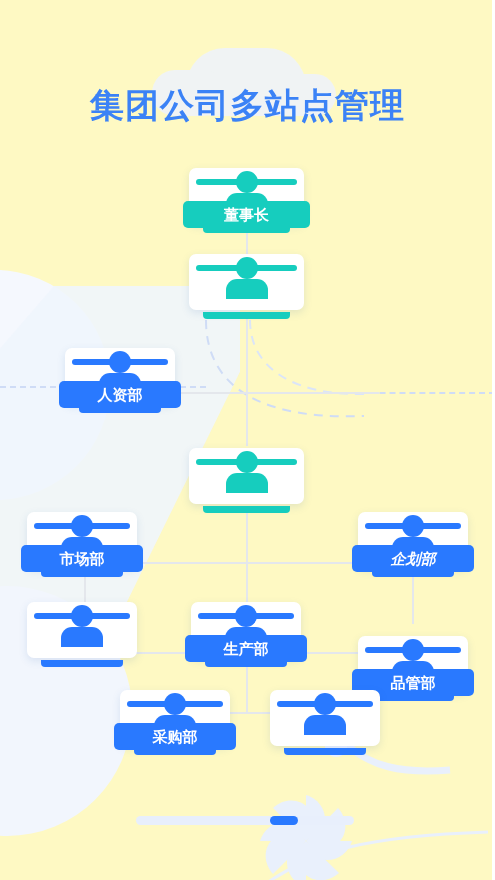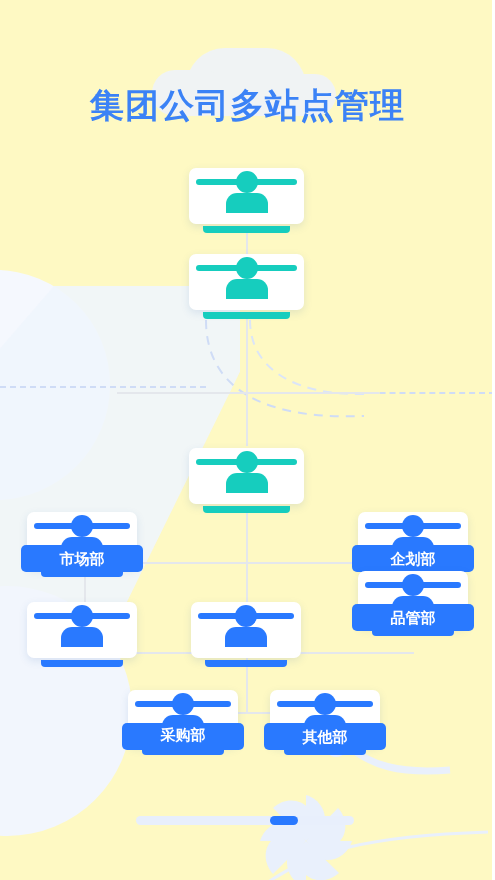--- a/index.html
+++ b/index.html
@@ -295,33 +295,43 @@
   <div class="conn v" style="left:246px; top:652px; height:60px;"></div>
   <div class="conn h" style="left:175px; top:712px; width:150px;"></div>
   <div class="conn v" style="left:175px; top:712px; height:28px;"></div>
   <div class="conn v" style="left:325px; top:712px; height:28px;"></div>
 
   <div class="node" style="left:189px; top:168px; width:115px;">
     <div class="card">
       <div class="rail" style="background:#16cdbe"></div>
       <div class="head" style="background:#16cdbe"></div>
       <div class="body" style="background:#16cdbe"></div>
+      <div class="label" style="background:#16cdbe">董事长</div>
     </div>
     <div class="foot" style="background:#16cdbe"></div>
   </div>
 
   <div class="node" style="left:189px; top:254px; width:115px;">
     <div class="card">
       <div class="rail" style="background:#16cdbe"></div>
       <div class="head" style="background:#16cdbe"></div>
       <div class="body" style="background:#16cdbe"></div>
     </div>
     <div class="foot" style="background:#16cdbe"></div>
   </div>
 
+  <div class="node" style="left:65px; top:348px; width:110px;">
+    <div class="card">
+      <div class="rail" style="background:#2979ff"></div>
+      <div class="head" style="background:#2979ff"></div>
+      <div class="body" style="background:#2979ff"></div>
+      <div class="label" style="background:#2979ff">人资部</div>
+    </div>
+    <div class="foot" style="background:#2979ff"></div>
+  </div>
 
 
   <div class="node" style="left:189px; top:448px; width:115px;">
     <div class="card">
       <div class="rail" style="background:#16cdbe"></div>
       <div class="head" style="background:#16cdbe"></div>
       <div class="body" style="background:#16cdbe"></div>
     </div>
     <div class="foot" style="background:#16cdbe"></div>
   </div>
@@ -329,21 +339,21 @@
   <div class="node" style="left:27px; top:512px; width:110px;">
     <div class="card">
       <div class="rail" style="background:#2979ff"></div>
       <div class="head" style="background:#2979ff"></div>
       <div class="body" style="background:#2979ff"></div>
       <div class="label" style="background:#2979ff">市场部</div>
     </div>
     <div class="foot" style="background:#2979ff"></div>
   </div>
 
-  <div class="node" style="left:358px; top:512px; width:110px;">
+  <div class="node" style="left:358px; top:512px; width:110px;font-style:italic;">
     <div class="card">
       <div class="rail" style="background:#2979ff"></div>
       <div class="head" style="background:#2979ff"></div>
       <div class="body" style="background:#2979ff"></div>
       <div class="label" style="background:#2979ff">企划部</div>
     </div>
     <div class="foot" style="background:#2979ff"></div>
   </div>
 
   <div class="node" style="left:27px; top:602px; width:110px;">
@@ -353,50 +363,50 @@
       <div class="body" style="background:#2979ff"></div>
     </div>
     <div class="foot" style="background:#2979ff"></div>
   </div>
 
   <div class="node" style="left:191px; top:602px; width:110px;">
     <div class="card">
       <div class="rail" style="background:#2979ff"></div>
       <div class="head" style="background:#2979ff"></div>
       <div class="body" style="background:#2979ff"></div>
-    </div>
-    <div class="foot" style="background:#2979ff"></div>
-  </div>
-
-  <div class="node" style="left:358px; top:571px; width:110px;">
+      <div class="label" style="background:#2979ff">生产部</div>
+    </div>
+    <div class="foot" style="background:#2979ff"></div>
+  </div>
+
+  <div class="node" style="left:358px; top:636px; width:110px;">
     <div class="card">
       <div class="rail" style="background:#2979ff"></div>
       <div class="head" style="background:#2979ff"></div>
       <div class="body" style="background:#2979ff"></div>
       <div class="label" style="background:#2979ff">品管部</div>
     </div>
     <div class="foot" style="background:#2979ff"></div>
   </div>
 
-  <div class="node" style="left:128px; top:690px; width:110px;font-family:Liberation Mono, monospace;">
+  <div class="node" style="left:120px; top:690px; width:110px;">
     <div class="card">
       <div class="rail" style="background:#2979ff"></div>
       <div class="head" style="background:#2979ff"></div>
       <div class="body" style="background:#2979ff"></div>
       <div class="label" style="background:#2979ff">采购部</div>
     </div>
     <div class="foot" style="background:#2979ff"></div>
   </div>
 
   <div class="node" style="left:270px; top:690px; width:110px;">
     <div class="card">
       <div class="rail" style="background:#2979ff"></div>
       <div class="head" style="background:#2979ff"></div>
       <div class="body" style="background:#2979ff"></div>
-      <div class="label" style="background:#2979ff">其他部</div>
     </div>
     <div class="foot" style="background:#2979ff"></div>
   </div>
 
   <div class="progress-track">
     <div class="progress-thumb"></div>
   </div>
 
 </div>
 

